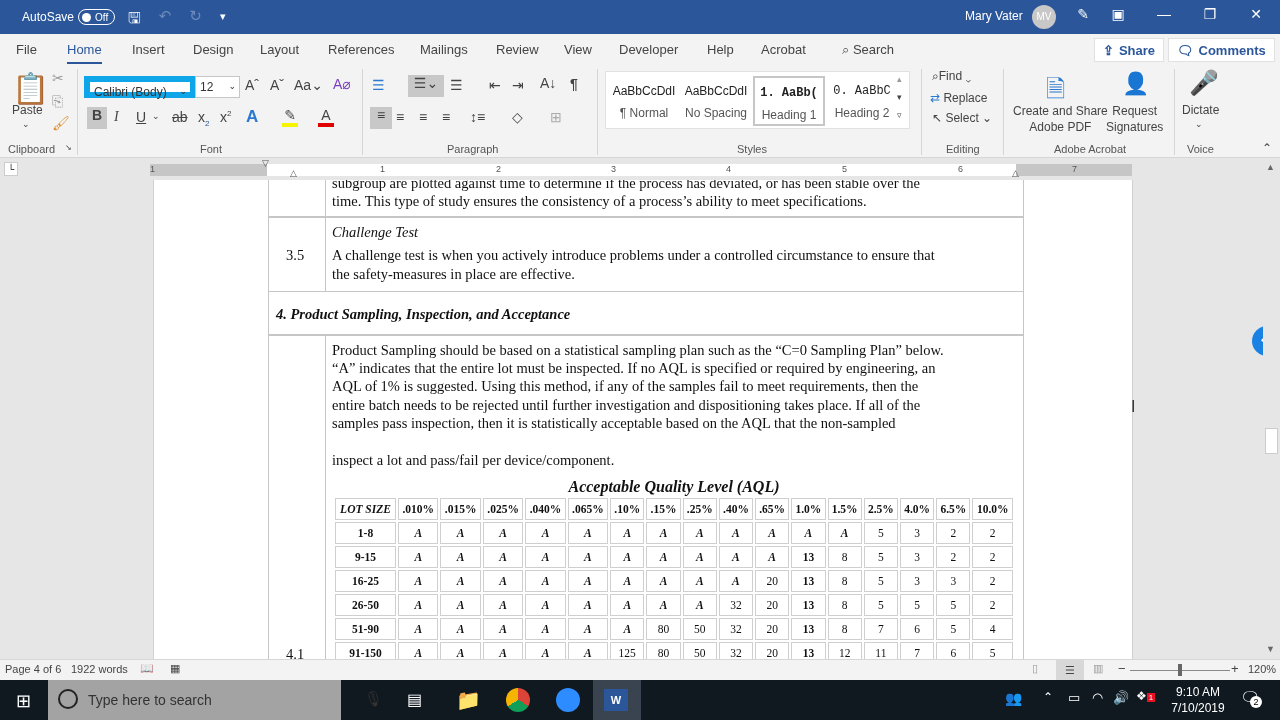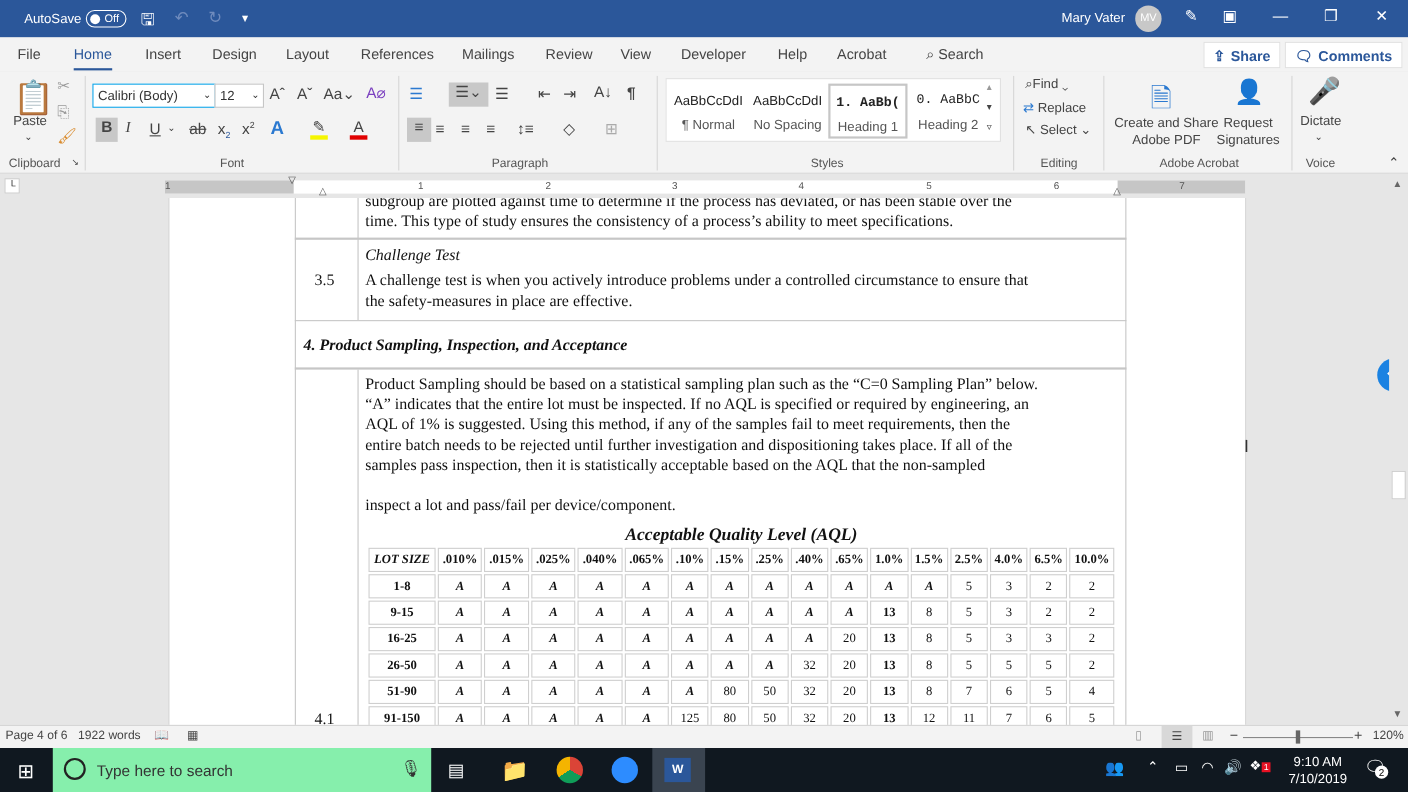--- a/index.html
+++ b/index.html
@@ -20,21 +20,21 @@
   .tabs { position: absolute; left: 0; top: 34px; width: 1280px; height: 31px; background: #f3f3f3; font-size: 13px; color: #444; }
   .tab { position: absolute; top: 8px; }
   .tab.active { color: #2b579a; }
   .tab.active::after { content: ""; position: absolute; left: 0; right: 0; top: 20px; height: 2px; background: #2b579a; }
   .tab-btn { position: absolute; top: 4px; height: 24px; background: #fff; border: 1px solid #e1e1e1; color: #2b579a; font-size: 13px; font-weight: bold; display: flex; align-items: center; gap: 5px; padding: 0 8px; }
   
   .ribbon { position: absolute; left: 0; top: 65px; width: 1280px; height: 93px; background: #f3f3f3; border-bottom: 1px solid #d6d6d6; font-size: 12px; color: #333; }
   .group-label { position: absolute; top: 78px; font-size: 11px; color: #555; }
   .sep { position: absolute; top: 4px; width: 1px; height: 86px; background: #d6d6d6; }
   .ico { position: absolute; font-size: 14px; color: #444; text-align: center; }
-  .fontbox { position: absolute; left: 84px; top: 11px; width: 112px; height: 22px; background: #fff; border: 1px solid #0ea5e9; font-size: 12px; padding: 3px 4px; }
+  .fontbox { position: absolute; left: 84px; top: 11px; width: 112px; height: 22px; background: #fff; border: 6px solid #0ea5e9; font-size: 12px; padding: 3px 4px; }
   .sizebox { position: absolute; left: 195px; top: 11px; width: 45px; height: 22px; background: #fff; border: 1px solid #c6c6c6; font-size: 12px; padding: 3px 4px; }
   .sel { background: #c8c8c8; }
   .styles-gallery { position: absolute; left: 605px; top: 6px; width: 305px; height: 58px; background: #fff; border: 1px solid #e1e1e1; }
   .style-item { position: absolute; top: 4px; width: 72px; height: 50px; text-align: center; font-size: 11px; color: #444; }
   .style-item .preview { font-size: 12px; margin-top: 8px; font-family: "Liberation Sans", sans-serif; color: #222; white-space: nowrap; overflow: hidden; }
   .style-item .name { margin-top: 8px; font-size: 12px; color: #555; }
   .style-item.current { border: 2px solid #c6c6c6; }
   
   .ruler-row { position: absolute; left: 0; top: 158px; width: 1280px; height: 22px; background: #e6e6e6; }
   .ruler { position: absolute; left: 150px; top: 6px; width: 982px; height: 12px; background: #fff; font-size: 9px; color: #555; }
@@ -54,21 +54,21 @@
   .aql td { border: 1px solid #cfcfcf; text-align: center; height: 22px; padding: 0 2px; }
   .aql .hdr td { font-weight: bold; }
   .aql .cap { border: none; font-style: italic; font-weight: bold; font-size: 16px; height: 18px; }
   .aql .lot { font-weight: bold; }
   .aql .a { font-style: italic; font-weight: bold; }
   .aql .b { font-weight: bold; }
   
   .statusbar { position: absolute; left: 0; top: 659px; width: 1280px; height: 21px; background: #f3f3f3; font-size: 11px; color: #444; border-top: 1px solid #d6d6d6; }
   
   .taskbar { position: absolute; left: 0; top: 680px; width: 1280px; height: 40px; background: #101820; color: #fff; }
-  .search-box { position: absolute; left: 48px; top: 0; width: 344px; height: 40px; background: #86efac; color: #333; font-size: 14px; padding-left: 32px; }
+  .search-box { position: absolute; left: 48px; top: 0; width: 293px; height: 40px; background: #a3a3a3; color: #333; font-size: 14px; padding-left: 32px; }
 </style>
 </head>
 <body>
 
 <div class="titlebar">
   <div class="autosave">
     <span>AutoSave</span>
     <span class="toggle">
         <span class="dot"></span>
         <span>Off</span>

